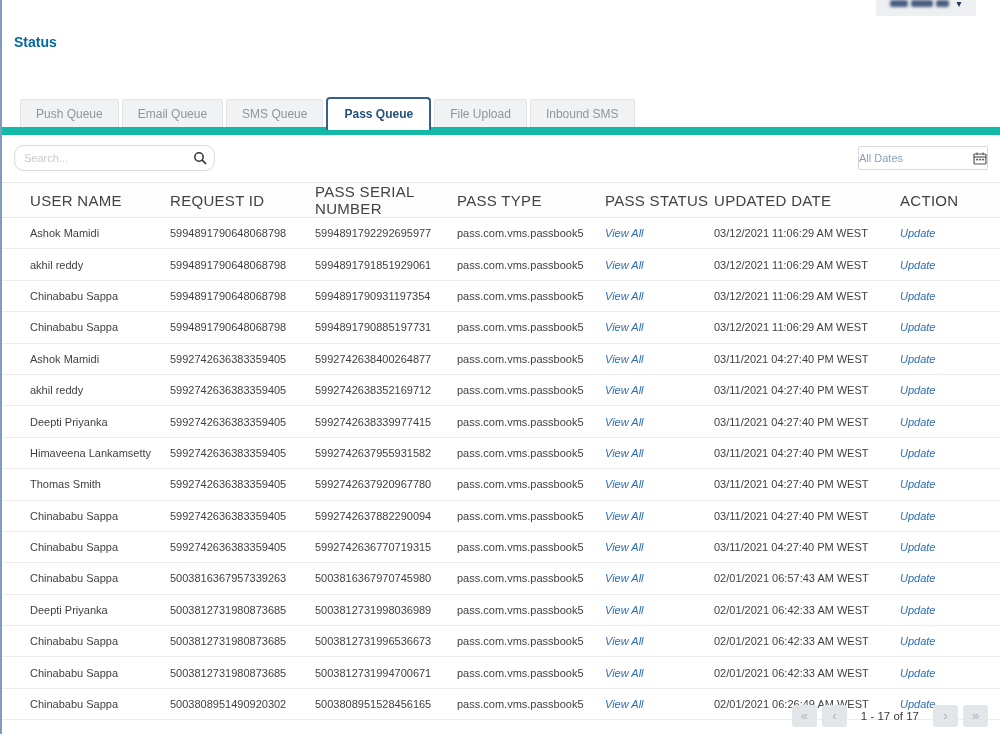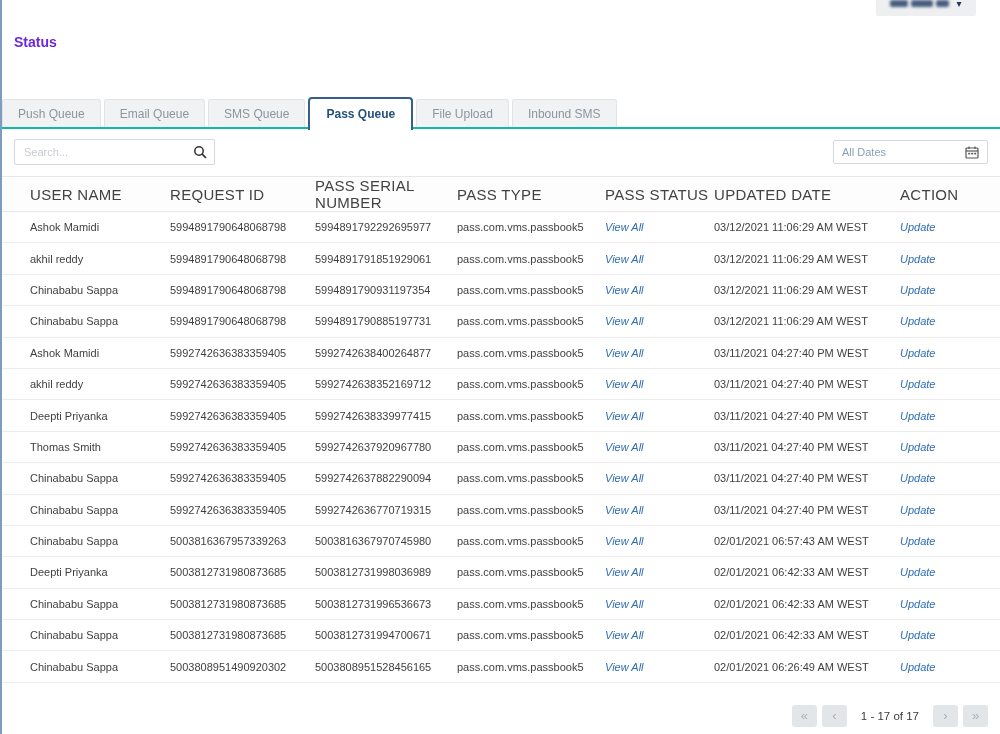--- a/index.html
+++ b/index.html
@@ -16,47 +16,47 @@
     position:absolute; top:-9px; right:24px; width:100px; height:25px;
     background:#edeff1; display:flex; align-items:center; justify-content:center;
     gap:3px; cursor:pointer; border-radius:2px;
   }
   .blur-bar { display:inline-block; height:7px; background:#1f3864; border-radius:2px;
     filter:blur(1.6px); opacity:.8; }
   .blur-bar.b1{width:18px}.blur-bar.b2{width:22px}.blur-bar.b3{width:13px}
   .caret { color:#1f3864; font-size:10px; line-height:1; margin-left:4px; }
 
   
-  .page-title { margin:18px 0 0 12px; font-size:14px; font-weight:bold; color:#6d28d9; }
-
-  
-  .tabs { display:flex; align-items:flex-end; margin-top:11px;
-    border-bottom:2px solid #14b8a6; }
+  .page-title { margin:18px 0 0 12px; font-size:14px; font-weight:bold; color:#0369a1; }
+
+  
+  .tabs { display:flex; align-items:flex-end; padding-left:18px; margin-top:11px;
+    border-bottom:8px solid #14b8a6; }
   .tab {
     padding:7px 15px 6px; margin-right:3px; font-size:12px; color:#8d959d;
     background:#f1f2f3; border:1px solid #e2e3e5; border-bottom:none;
     border-radius:3px 3px 0 0; cursor:pointer; white-space:nowrap;
   }
   .tab.active {
     background:#ffffff; color:#24517c; font-weight:bold;
     border:2px solid #35608d; border-bottom:none; border-radius:4px 4px 0 0;
     padding:8px 16px 9px; margin-bottom:-3px; position:relative; z-index:2;margin-top:36px;
   }
 
   
   .toolbar { display:flex; justify-content:space-between; align-items:center;
     padding:0 12px 0 12px; margin-top:10px; }
   .search-wrap { position:relative; width:201px; }
-  .search-input { width:100%; height:26px; border:1px solid #d8d8d8; border-radius:2px;
+  .search-input { width:100%; height:26px; border:1px solid #d8d8d8; border-radius:10px;
     font-family:"Liberation Sans", sans-serif; font-size:11px; color:#444;
     padding:0 30px 0 9px; outline:none; }
   .search-input::placeholder { color:#c6cbd0; }
   .search-icon { position:absolute; right:8px; top:6px; width:14px; height:14px; cursor:pointer; }
-  .date-wrap { width:155px; height:24px; border:1px solid #d8d8d8; border-radius:2px;
-    display:flex; align-items:center; justify-content:space-between; padding:0 8px;
+  .date-wrap { width:130px; height:24px; border:1px solid #d8d8d8; border-radius:2px;
+    display:flex; align-items:center; justify-content:space-between; padding:0 0;
     cursor:pointer; }
   .date-value { font-size:11px; color:#8aa0b8; }
   .calendar-icon { width:14px; height:13px; }
 
   
   table { width:100%; border-collapse:collapse; table-layout:fixed; margin-top:11px; }
   th {
     font-size:15px; font-weight:normal; color:#424242; text-align:left;
     letter-spacing:.3px; height:29px; border-top:1px solid #e7e7e7;
     border-bottom:1px solid #e7e7e7; background:#fdfdfd; text-transform:uppercase;
@@ -226,20 +226,33 @@
     <td>pass.com.vms.passbook5</td>
     <td>
       <a class="link">View All</a>
     </td>
     <td>03/11/2021 04:27:40 PM WEST</td>
     <td>
       <a class="link">Update</a>
     </td>
   </tr>
       <tr>
+    <td>Himaveena Lankamsetty</td>
+    <td>5992742636383359405</td>
+    <td>5992742637955931582</td>
+    <td>pass.com.vms.passbook5</td>
+    <td>
+      <a class="link">View All</a>
+    </td>
+    <td>03/11/2021 04:27:40 PM WEST</td>
+    <td>
+      <a class="link">Update</a>
+    </td>
+  </tr>
+      <tr>
     <td>Thomas Smith</td>
     <td>5992742636383359405</td>
     <td>5992742637920967780</td>
     <td>pass.com.vms.passbook5</td>
     <td>
       <a class="link">View All</a>
     </td>
     <td>03/11/2021 04:27:40 PM WEST</td>
     <td>
       <a class="link">Update</a>

